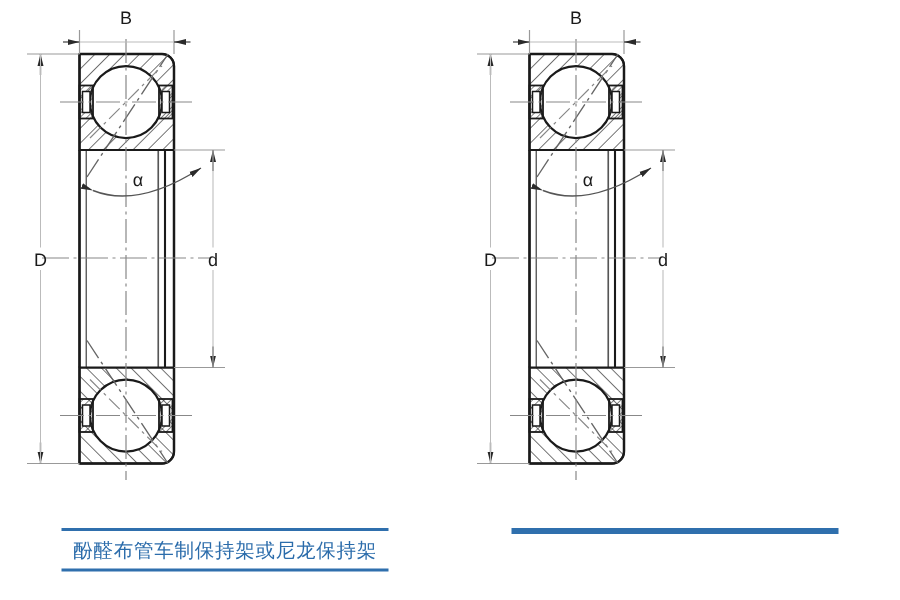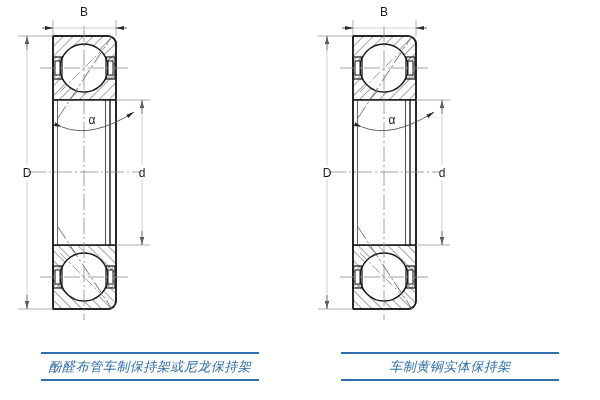--- a/index.html
+++ b/index.html
@@ -49,21 +49,20 @@
   .cap-rule.bottom {
     background: #2f6fad;
   }
   .caption-text {
     color: #2b6cab;
     font-size: 13px;
     line-height: 22px;
     letter-spacing: 0.5px;
     white-space: nowrap;
     padding: 2px 0 1px 0;
-    font-style: italic;
   }
   svg { display: block; }
   text {
     font-family: "Liberation Sans", sans-serif;
     fill: #1a1a1a;
   }
 </style>
 </head>
 <body>
 
@@ -295,18 +294,17 @@
       </g>
 
       <g>
         <path d="M62,127 Q92,139 134,112" fill="none" stroke="#555" stroke-width="0.9" marker-start="url(#arrRs)" marker-end="url(#arrRs)"></path>
         <text x="92" y="124" font-size="12" text-anchor="middle">α</text>
       </g>
     </svg>
 
     <div class="caption-block">
       <div class="cap-rule"></div>
-      <div class="caption-text">车制黄铜实体保持架</div>
       <div class="cap-rule bottom"></div>
     </div>
   </div>
 
 </div>
 
 </body></html>

